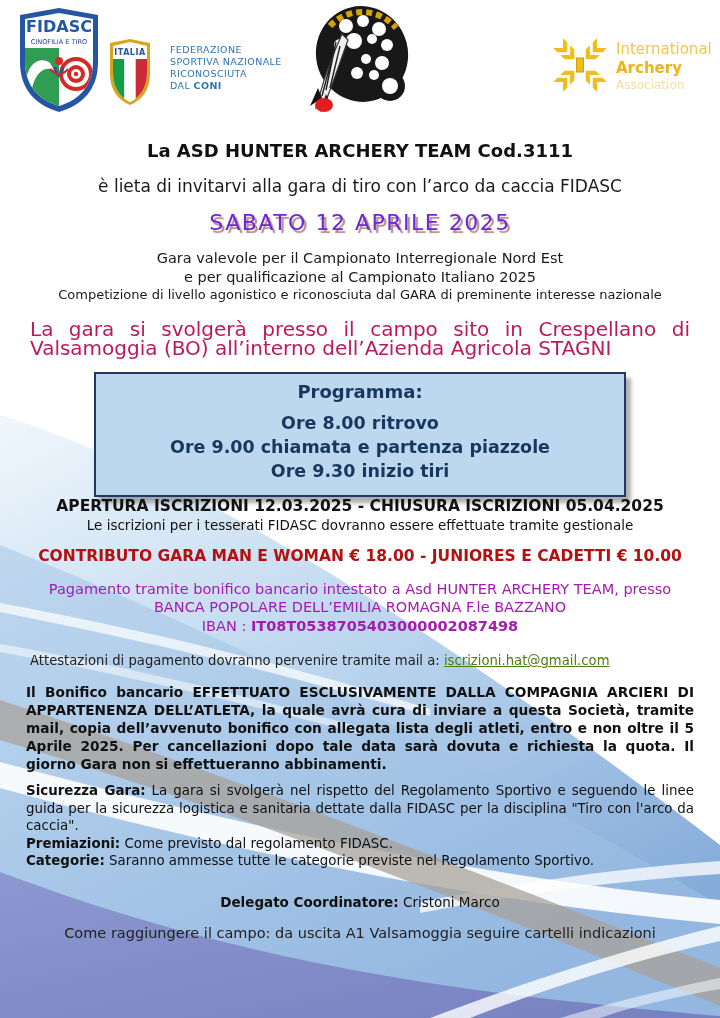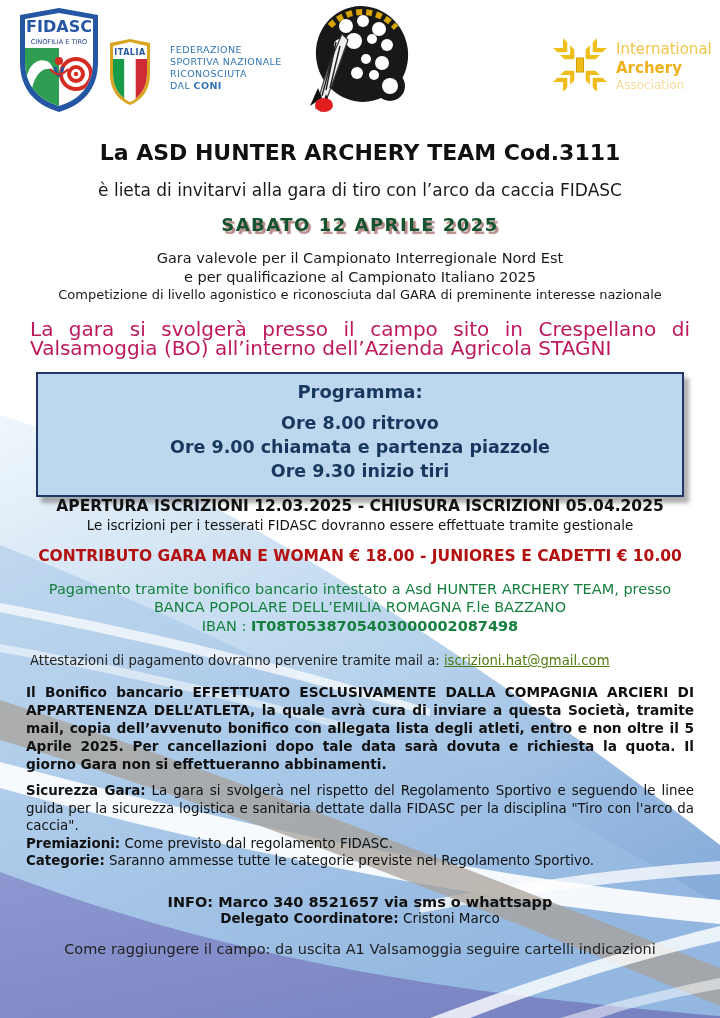--- a/index.html
+++ b/index.html
@@ -8,39 +8,39 @@
   .bg{position:absolute;inset:0;z-index:0;}
   .content{position:relative;z-index:1;}
 
   .header{position:relative;height:132px;}
   .abs{position:absolute;}
 
   .fed-caption{position:absolute;left:170px;top:44px;font-size:9.5px;line-height:12px;
                color:#2E74B5;letter-spacing:.4px;}
   .iaa-text{font-size:15px;}
 
-  .event-title{margin-top:8px;text-align:center;font-size:22px;font-weight:bold;}
+  .event-title{margin-top:8px;text-align:center;font-size:18px;font-weight:bold;}
   .invite{margin-top:14px;text-align:center;font-size:17px;line-height:23px;color:#1a1a1a;}
-  .date-heading{margin-top:12px;text-align:center;font-size:18px;font-weight:bold;color:#14532d;
+  .date-heading{margin-top:12px;text-align:center;font-size:22px;font-weight:normal;color:#6d28d9;
                 letter-spacing:1.5px;text-shadow:2.5px 2.5px 1px rgba(110,20,20,.5);}
   .valid{margin-top:14px;text-align:center;font-size:14.5px;line-height:18.5px;color:#1a1a1a;}
   .valid-small{font-size:13px;}
   .venue{margin:15px 30px 0;font-size:20px;line-height:19.5px;text-align:justify;color:#be185d;}
 
-  .program-box{margin:13px auto 0;width:648px;box-sizing:border-box;border:2px solid #1F3864;
+  .program-box{margin:13px auto 0;width:532px;box-sizing:border-box;border:2px solid #1F3864;
                background:#BDD7EE;padding:7px 10px 12px;text-align:center;color:#17375E;
                box-shadow:5px 6px 4px rgba(110,110,110,.55);}
   .program-title{font-size:18px;font-weight:bold;}
   .program-items{margin-top:9px;font-size:17.5px;font-weight:bold;line-height:24px;}
 
   .reg-dates{margin-top:0;text-align:center;font-weight:bold;font-size:15.5px;}
   .reg-note{margin-top:2px;text-align:center;font-size:13.5px;}
   .fee{margin-top:14px;text-align:center;font-weight:bold;font-size:15.5px;color:#B31010;}
 
-  .payment{margin-top:15px;text-align:center;font-size:14.5px;line-height:18.5px;color:#15803d;}
+  .payment{margin-top:15px;text-align:center;font-size:14.5px;line-height:18.5px;color:#a21caf;}
   .attestation{margin:18px 30px 0;font-size:13.2px;color:#222;}
   .attestation a{color:#4d7c0f;text-decoration:underline;cursor:pointer;}
 
   .notice{margin:15px 26px 0;font-size:13.7px;font-weight:bold;line-height:18px;text-align:justify;}
   .rules{margin:9px 26px 0;font-size:13.4px;line-height:17.5px;}
   .rules .just{text-align:justify;}
   .rules b{font-weight:bold;}
 
   .contacts{margin-top:24px;text-align:center;}
   .info-line{font-size:14.5px;font-weight:bold;}
@@ -222,21 +222,20 @@
 
     <div class="notice">Il Bonifico bancario EFFETTUATO ESCLUSIVAMENTE DALLA COMPAGNIA ARCIERI DI APPARTENENZA DELL’ATLETA, la quale avrà cura di inviare a questa Società, tramite mail, copia dell’avvenuto bonifico con allegata lista degli atleti, entro e non oltre il 5 Aprile 2025. Per cancellazioni dopo tale data sarà dovuta e richiesta la quota. Il giorno Gara non si effettueranno abbinamenti.</div>
 
     <div class="rules">
       <div class="just"><b>Sicurezza Gara:</b><span> La gara si svolgerà nel rispetto del Regolamento Sportivo e seguendo le linee guida per la sicurezza logistica e sanitaria dettate dalla FIDASC per la disciplina "Tiro con l'arco da caccia".</span></div>
       <div><b>Premiazioni:</b><span> Come previsto dal regolamento FIDASC.</span></div>
       <div><b>Categorie:</b><span> Saranno ammesse tutte le categorie previste nel Regolamento Sportivo.</span></div>
     </div>
 
     <div class="contacts">
-      <div class="info-line">INFO: Marco 340 8521657  via sms o whattsapp</div>
       <div class="contact-line"><b>Delegato Coordinatore:</b><span> Cristoni Marco</span></div>
     </div>
 
     <div class="directions">
       <div>Come raggiungere il campo: da uscita A1 Valsamoggia seguire cartelli indicazioni</div>
 
     </div>
 
   </div>
 </div>

